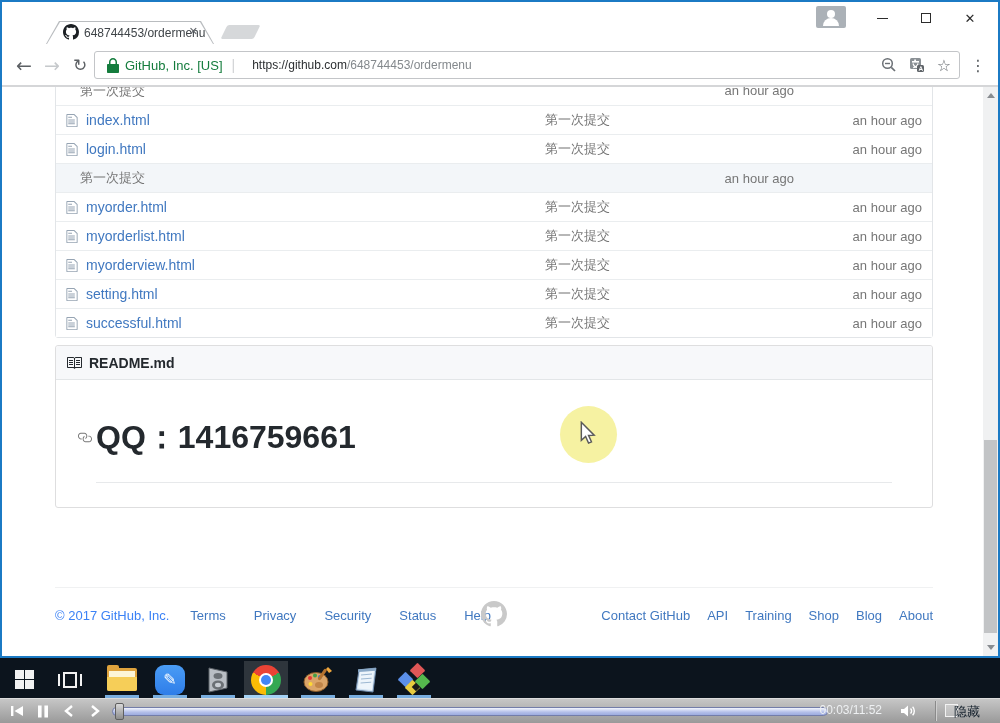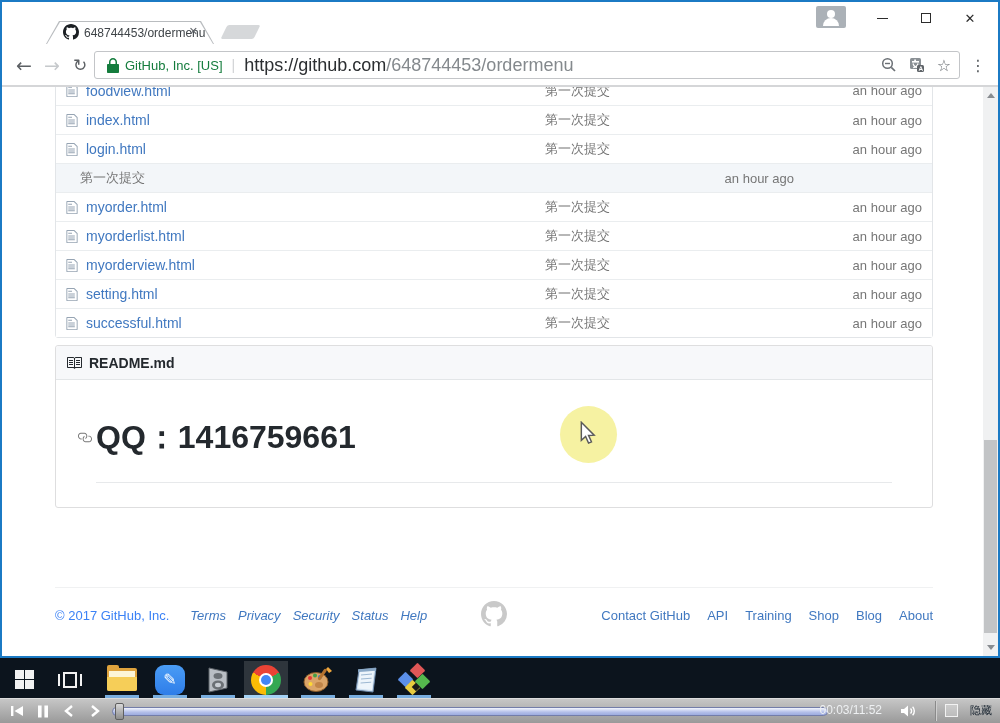--- a/index.html
+++ b/index.html
@@ -38,21 +38,21 @@
   .toolbar { position:absolute; left:0; top:42px; right:0; height:43px; background:#fff;
              border-bottom:2px solid #d5d6d8; }
   .navbtn { position:absolute; top:7px; width:28px; height:28px; display:flex; align-items:center;
             justify-content:center; font-size:19px; color:#5c6064; font-family:"DejaVu Sans",sans-serif; }
   .nav-back { left:8px; } .nav-fwd { left:36px; color:#c6c9cc; } .nav-reload { left:64px; font-size:17px; }
   .omnibox { position:absolute; left:92px; top:7px; width:866px; height:28px; background:#fff;
              border:1px solid #c3c5c8; border-radius:3px; display:flex; align-items:center; padding:0 8px; }
   .lock-icon { width:12px; height:15px; margin:0 6px 0 4px; flex:none; }
   .security-label { font-size:13px; color:#147c3d; white-space:nowrap; }
   .omni-divider { color:#d0d2d4; margin:0 9px; font-size:14px; }
-  .url { font-size:18px; white-space:nowrap; overflow:hidden; }
+  .url { font-size:12px; white-space:nowrap; overflow:hidden;margin-left:8px; }
   .url .host { color:#2b2e31; } .url .path { color:#84898d; }
   .omni-right { margin-left:auto; display:flex; align-items:center; gap:12px; }
   .star-icon { font-size:16px; color:#6b7075; font-family:"DejaVu Sans",sans-serif; }
   .menu-btn { position:absolute; right:8px; top:8px; width:24px; height:26px; display:flex;
               align-items:center; justify-content:center; font-size:16px; color:#5c6064;
               font-family:"DejaVu Sans",sans-serif; }
 
   
   .page { position:absolute; left:0; top:85px; right:0; bottom:0; background:#fff; overflow:hidden; }
 
@@ -148,21 +148,21 @@
   .pb-btn { position:absolute; top:0; height:24px; display:flex; align-items:center; justify-content:center; }
   .pb-slider { position:absolute; left:112px; top:8px; width:716px; height:9px; border-radius:5px;
                border:1px solid #737da9; background:linear-gradient(#f2f5fd,#b3bfe9 60%,#9dacdf); }
   .pb-handle { position:absolute; left:2px; top:-5px; width:9px; height:17px; border-radius:2px;
                border:1px solid #5f5f5f; background:linear-gradient(#d9d9d9,#8d8d8d); }
   .pb-time { position:absolute; right:118px; top:4px; font-size:12px; color:#eef0f2; }
   .pb-div { position:absolute; right:63px; top:2px; height:20px; border-left:1px solid #8a8a8a;
             border-right:1px solid #cfcfcf; }
   .pb-check { position:absolute; right:42px; top:5px; width:13px; height:13px; border:1px solid #f2f2f2;
               background:rgba(255,255,255,0.25); }
-  .pb-hide { position:absolute; right:8px; top:4px; font-size:11px; color:#14202c; }
+  .pb-hide { position:absolute; right:20px; top:4px; font-size:13px; color:#14202c; }
 </style>
 </head>
 <body>
 
 <div class="screen">
 
   <div class="browser">
 
     <div class="titlebar">
       <div class="tab">
@@ -222,26 +222,20 @@
         </span>
       </div>
       <div class="menu-btn">⋮</div>
     </div>
 
     <div class="page">
 
       <div class="file-table">
         <div>
   <div class="file-row">
-    <span class="file-cell-name">
-      <svg class="file-icon" viewBox="0 0 12 16">
-        <path fill="#96a4b3" d="M6 5H2V4h4v1zM2 8h7V7H2v1zm0 2h7V9H2v1zm0 2h7v-1H2v1zm10-7.5V14c0 .55-.45 1-1 1H1c-.55 0-1-.45-1-1V2c0-.55.45-1 1-1h7.5L12 4.5zM11 5 8 2H1v12h10V5z"></path>
-      </svg>
-      <a class="file-link" href="#">foodview.html</a>
-    </span>
     <span class="file-msg">第一次提交</span>
     <span class="file-time">an hour ago</span>
   </div>
 
   <div class="file-row">
     <span class="file-cell-name">
       <svg class="file-icon" viewBox="0 0 12 16">
         <path fill="#96a4b3" d="M6 5H2V4h4v1zM2 8h7V7H2v1zm0 2h7V9H2v1zm0 2h7v-1H2v1zm10-7.5V14c0 .55-.45 1-1 1H1c-.55 0-1-.45-1-1V2c0-.55.45-1 1-1h7.5L12 4.5zM11 5 8 2H1v12h10V5z"></path>
       </svg>
       <a class="file-link" href="#">index.html</a>
@@ -337,21 +331,21 @@
             </svg>
             <span>QQ：1416759661</span>
           </h1>
         </div>
       </div>
 
       <div class="footer-sep"></div>
       <div class="footer-row">
         <div class="footer-left">
           <span class="copyright">© 2017 GitHub, Inc.</span>
-          <span style="display:flex;gap:12px;font-style:italic;">
+          <span style="display:flex;gap:28px;">
   <a class="footer-link" href="#">Terms</a>
 
   <a class="footer-link" href="#">Privacy</a>
 
   <a class="footer-link" href="#">Security</a>
 
   <a class="footer-link" href="#">Status</a>
 
   <a class="footer-link" href="#">Help</a>
 </span>

